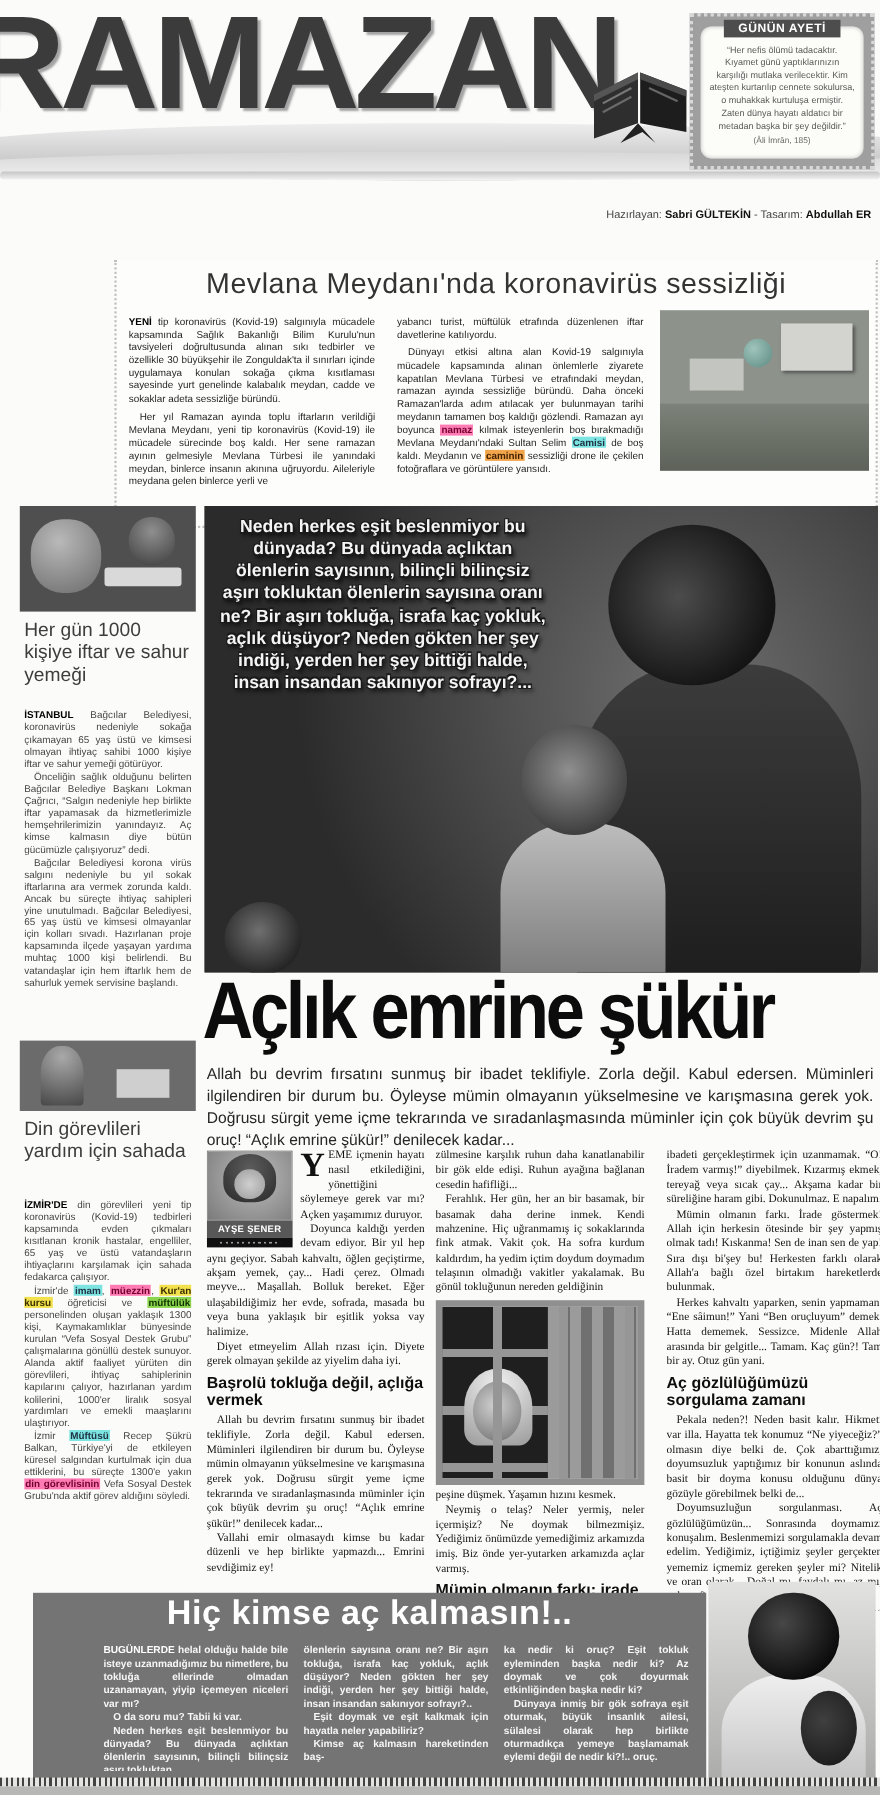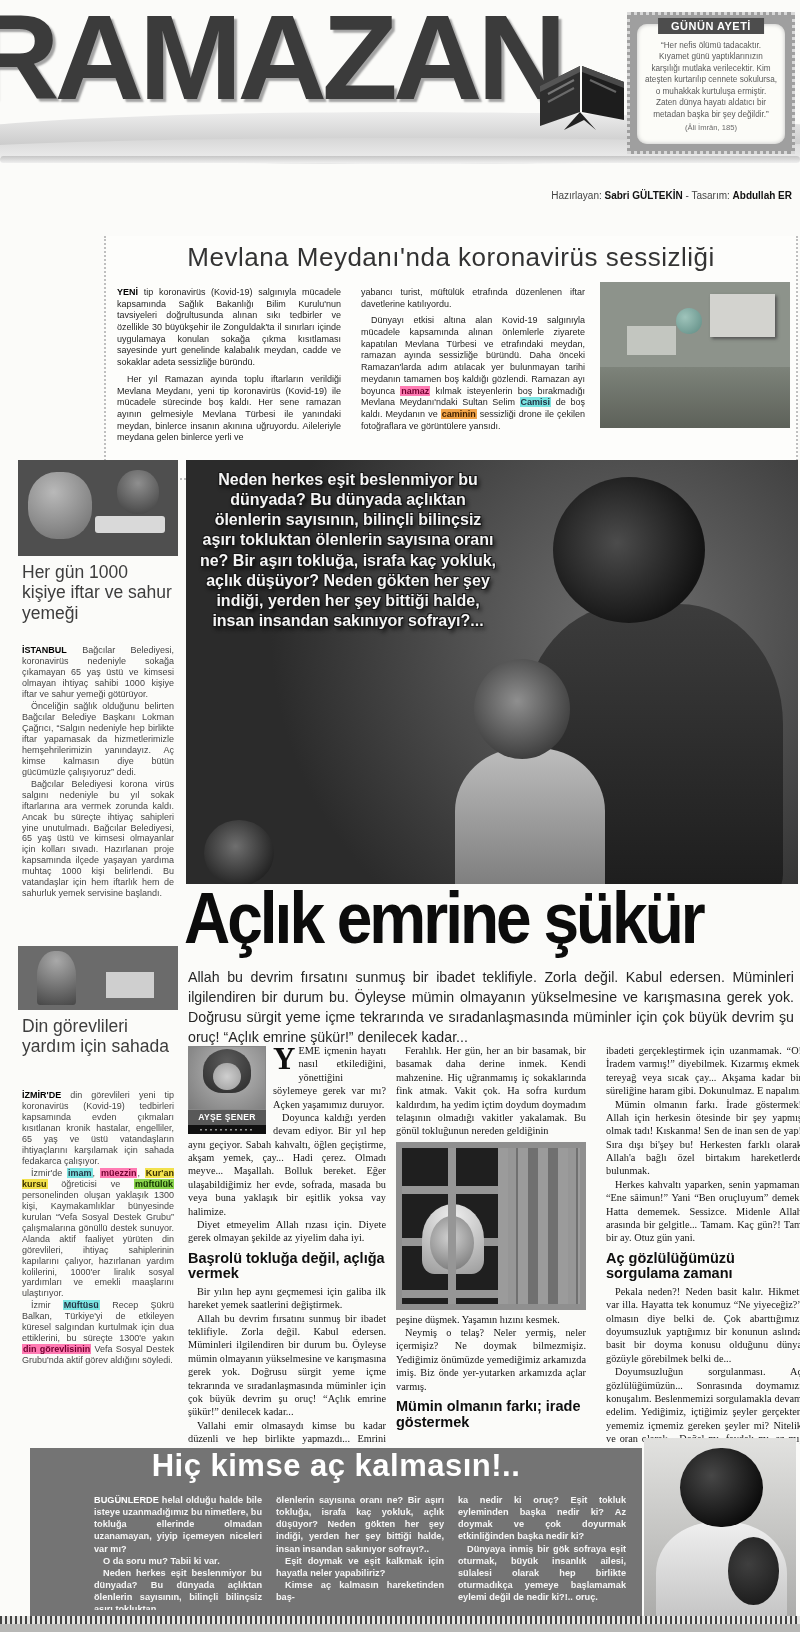--- a/index.html
+++ b/index.html
@@ -244,27 +244,27 @@
         <div class="author-hair"></div>
         <div class="author-face"></div>
       </div>
       <div class="author-name">AYŞE ŞENER</div>
       <div class="author-mail"></div>
     </div>
     <p><span class="dropcap">Y</span><span>EME içmenin hayatı nasıl etkilediğini, yönettiğini söylemeye gerek var mı? Açken yaşamımız duruyor.</span></p>
     <p class="ind">Doyunca kaldığı yerden devam ediyor. Bir yıl hep aynı geçiyor. Sabah kahvaltı, öğlen geçiştirme, akşam yemek, çay... Hadi çerez. Olmadı meyve... Maşallah. Bolluk bereket. Eğer ulaşabildiğimiz her evde, sofrada, masada bu veya buna yaklaşık bir eşitlik yoksa vay halimize.</p>
     <p class="ind">Diyet etmeyelim Allah rızası için. Diyete gerek olmayan şekilde az yiyelim daha iyi.</p>
     <div class="subhead">Başrolü tokluğa değil, açlığa vermek</div>
-    <p class="ind">Bir yılın hep aynı geçmemesi için galiba ilk hareket yemek saatlerini değiştirmek.</p>
     <p class="ind">Allah bu devrim fırsatını sunmuş bir ibadet teklifiyle. Zorla değil. Kabul edersen. Müminleri ilgilendiren bir durum bu. Öyleyse mümin olmayanın yükselmesine ve karışmasına gerek yok. Doğrusu sürgit yeme içme tekrarında ve sıradanlaşmasında müminler için çok büyük devrim şu oruç! “Açlık emrine şükür!” denilecek kadar...</p>
     <p class="ind">Vallahi emir olmasaydı kimse bu kadar düzenli ve hep birlikte yapmazdı... Emrini sevdiğimiz ey!</p>
 
   </div>
 
   <div class="acol c2">
+    <p>zülmesine karşılık ruhun daha kanatlanabilir bir gök elde edişi. Ruhun ayağına bağlanan cesedin hafifliği...</p>
     <p class="ind">Ferahlık. Her gün, her an bir basamak, bir basamak daha derine inmek. Kendi mahzenine. Hiç uğranmamış iç sokaklarında fink atmak. Vakit çok. Ha sofra kurdum kaldırdım, ha yedim içtim doydum doymadım telaşının olmadığı vakitler yakalamak. Bu gönül tokluğunun nereden geldiğinin</p>
     <div class="window">
       <div class="curtain"></div>
       <div class="scarf"></div>
       <div class="face"></div>
     </div>
     <p>peşine düşmek. Yaşamın hızını kesmek.</p>
     <p class="ind">Neymiş o telaş? Neler yermiş, neler içermişiz? Ne doymak bilmezmişiz. Yediğimiz önümüzde yemediğimiz arkamızda imiş. Biz önde yer-yutarken arkamızda açlar varmış.</p>
     <div class="subhead">Mümin olmanın farkı; irade göstermek</div>
 

